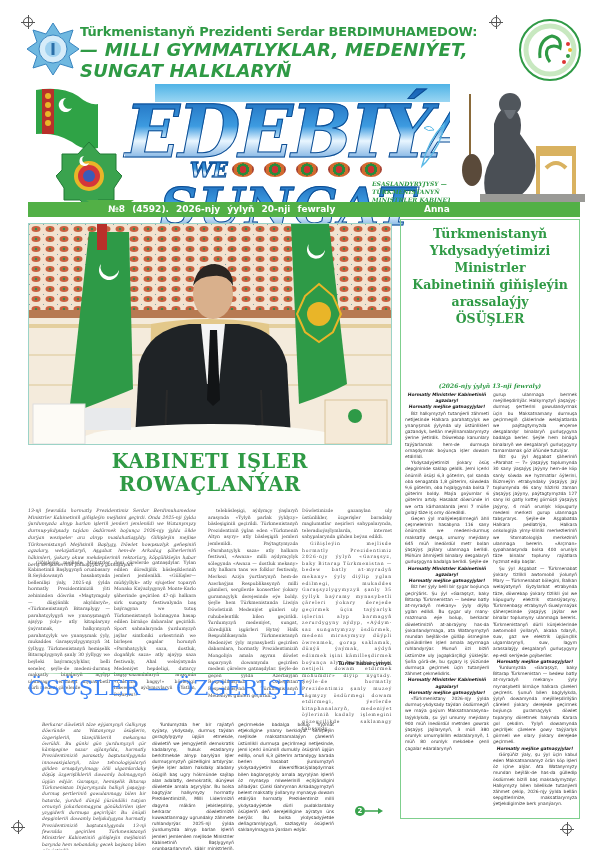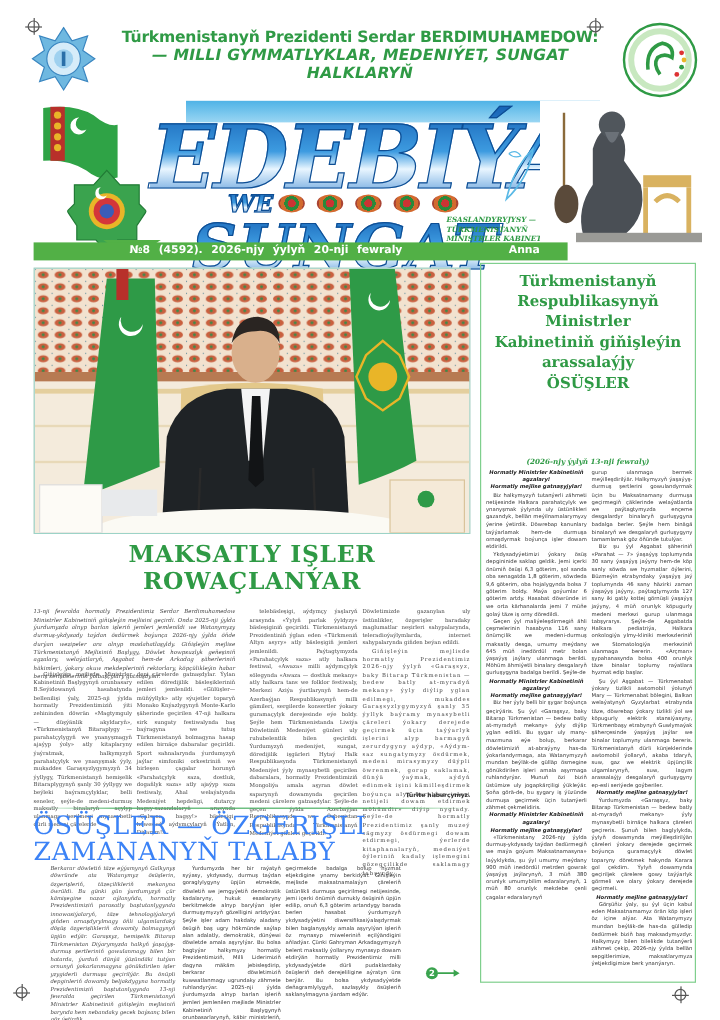--- a/index.html
+++ b/index.html
@@ -6,40 +6,40 @@
   html, body { width: 600px; height: 850px; background: #ffffff; overflow: hidden; }
   body { position: relative; font-family: "DejaVu Serif", serif; color: #222; }
 
   .reg-mark { position: absolute; width: 10px; height: 10px; border: 1px solid #555; border-radius: 50%; }
   .reg-mark::before { content: ""; position: absolute; left: 4px; top: -3px; width: 1px; height: 14px; background: #555; }
   .reg-mark::after { content: ""; position: absolute; top: 4px; left: -3px; height: 1px; width: 14px; background: #555; }
 
   
   .emblem-left { position: absolute; left: 26px; top: 22px; width: 54px; height: 54px; }
   .emblem-right { position: absolute; left: 518px; top: 18px; width: 64px; height: 64px; }
-  .quote { position: absolute; left: 80px; top: 24px; width: 440px; text-align: center; color: #2f9a45; font-family: "DejaVu Sans", sans-serif; }
+  .quote { position: absolute; left: 80px; top: 24px; width: 440px; text-align: left; color: #2f9a45; font-family: "DejaVu Sans", sans-serif; }
   .quote .q1 { font-size: 13px; font-weight: bold; letter-spacing: -0.2px; }
-  .quote .q2, .quote .q3 { font-size: 13px; font-style: italic; font-weight: bold; letter-spacing: 0.2px; }
+  .quote .q2, .quote .q3 { font-size: 18px; font-style: italic; font-weight: bold; letter-spacing: 0.2px; }
 
   
   .blue-strip { position: absolute; left: 155px; top: 84px; width: 345px; height: 18px; background: linear-gradient(#4fb3e6, #9ad6f3); }
   .flag { position: absolute; left: 32px; top: 86px; width: 70px; height: 68px; }
   .state-emblem { position: absolute; left: 56px; top: 140px; width: 66px; height: 70px; }
   .title-word { position: absolute; font-family: "DejaVu Serif", serif; font-weight: bold; font-style: italic; background: linear-gradient(180deg, #1560b4 0%, #3d9be0 45%, #e9f6ff 62%, #2a7bcc 100%); -webkit-background-clip: text; background-clip: text; color: transparent; -webkit-text-stroke: 1px #0e4e94; }
   .title-edebiyat { left: 125px; top: 88px; font-size: 72px; letter-spacing: -2px; transform: scaleY(1.02); }
   .title-we { left: 190px; top: 158px; font-size: 20px; }
   .title-sungat { left: 160px; top: 176px; font-size: 52px; letter-spacing: 1px; }
   .ornaments { position: absolute; left: 232px; top: 162px; display: flex; gap: 10px; }
   .ornament { width: 22px; height: 15px; border-radius: 50%; background: radial-gradient(circle, #c33 0 25%, #2a8a3a 26% 45%, #d26a2f 46% 70%, #a43 71%); }
   .quill { position: absolute; left: 418px; top: 120px; width: 30px; height: 50px; }
   .founder { position: absolute; left: 372px; top: 180px; font-family: "DejaVu Serif", serif; font-style: italic; font-weight: bold; font-size: 6px; line-height: 8px; color: #2f9a45; }
   .statue { position: absolute; left: 450px; top: 84px; width: 135px; height: 118px; }
 
   
-  .date-bar { position: absolute; left: 28px; top: 202px; width: 445px; height: 15px; background: #52b046; color: #fff; font-family: "DejaVu Sans", sans-serif; font-weight: bold; font-size: 9px; line-height: 15px; }
+  .date-bar { position: absolute; left: 28px; top: 202px; width: 552px; height: 15px; background: #52b046; color: #fff; font-family: "DejaVu Sans", sans-serif; font-weight: bold; font-size: 9px; line-height: 15px; }
   .date-bar .date { position: absolute; left: 80px; word-spacing: 4px; }
   .date-bar .day { position: absolute; left: 396px; }
   .date-notch { position: absolute; left: 86px; top: 200px; width: 0; height: 0; border-left: 24px solid transparent; border-right: 24px solid transparent; border-top: 16px solid #52b046; }
 
   
   .photo { position: absolute; left: 28px; top: 223px; width: 364px; height: 222px; border: 1px solid #9cd3c7; overflow: hidden; background: #f6ece1; }
 
   
   .headline-1 { position: absolute; left: 28px; top: 450px; width: 364px; text-align: center; font-family: "DejaVu Serif", serif; font-weight: bold; color: #2f9a45; font-size: 19.5px; letter-spacing: 0.6px; }
 
@@ -191,51 +191,50 @@
     <line x1="232" y1="166" x2="234" y2="214" stroke="#2a2a2a" stroke-width="2"></line>
 
     <ellipse cx="182" cy="216" rx="130" ry="16" fill="#fbfaf4"></ellipse>
     <rect x="4" y="180" width="52" height="40" fill="#fdfbf6" stroke="#ddd"></rect>
     <rect x="56" y="184" width="46" height="22" fill="#e8eaec"></rect>
     <rect x="296" y="176" width="62" height="44" fill="#f5ead8" stroke="#d9c39a"></rect>
     <circle cx="326" cy="192" r="7" fill="#2e9a47"></circle>
   </svg>
 </div>
 
-<div class="headline-1">MAKSATLY IŞLER ROWAÇLANÝAR</div>
+<div class="headline-1">KABINETI IŞLER ROWAÇLANÝAR</div>
 <div class="lead">13-nji fewralda hormatly Prezidentimiz Serdar Berdimuhamedow Ministrler Kabinetiniň giňişleýin mejlisini geçirdi. Onda 2025-nji ýylda ýurdumyzda alnyp barlan işleriň jemleri jemlenildi we Watanymyzy durmuş-ykdysady taýdan ösdürmek boýunça 2026-njy ýylda öňde durýan wezipeler ara alnyp maslahatlaşyldy. Giňişleýin mejlise Türkmenistanyň Mejlisiniň Başlygy, Döwlet howpsuzlyk geňeşiniň agzalary, welaýatlaryň, Aşgabat hem-de Arkadag şäherleriniň häkimleri, ýokary okuw mekdepleriniň rektorlary, köpçülikleýin habar beriş serişdeleriniň ýolbaşçylary gatnaşdylar.</div>
 <div class="col col-a indent">Giňişleýin mejlisde Ministrler Kabinetiniň Başlygynyň orunbasary B.Seýidowanyň hasabatynda bellenilişi ýaly, 2025-nji ýylda hormatly Prezidentimiziň ýiti zehininden döwrän «Magtymguly — düşýänlik akyldaryň», «Türkmenistanyň Bitaraplygy — parahatçylygyň we ynanyşmagyň ajaýyp ýoly» atly kitaplaryny ýaýratmak, halkymyzyň parahatçylyk we ynanyşmak ýyly, mukaddes Garaşsyzlygymyzyň 34 ýyllygy, Türkmenistanyň hemişelik Bitaraplygynyň şanly 30 ýyllygy we beýleki baýramçylyklar, belli seneler, şeýle-de medeni-durmuş maksatly binalaryň açylyp ulanmaga berilmegi mynasybetli dürli medeni çärelerde</div>
 <div class="col col-b">deni çärelerde gatnaşdylar. Ýylan edilen döredijilik bäsleşikleriniň jemleri jemlenildi. «Gülüşler—müňýyllyk» atly sýujetler toparyň Monako Knýazlygynyň Monte-Karlo şäherinde geçirilen 47-nji halkara sirk sungaty festiwalynda baş baýragyna we tutuş Türkmenistanyň bolmagyna hasap edilen birnäçe dabaralar geçirildi. Sport sahnalarynda ýurdumyzyň jaýlar simfoniki orkestriniň we birleşen çagalar horunyň «Parahatçylyk saza, dostluk, dogaňlyk saza» atly ajaýyp saza festiwaly, Ahal welaýatynda Medeniýet hepdeligi, dutarçy bagşy-sazandalaryň arasynda «Çalsana, bagşy!» bäsleşigi, höwesjeň aýdymçylaryň «Ýatlan, Diýarym!»</div>
 <div class="col col-c indent">telebäsleşigi, aýdymçy ýaşlaryň arasynda «Ýylyň parlak ýyldyzy» bäsleşiginiň geçirildi. Türkmenistanyň Prezidentiniň ýglan eden «Türkmeniň Altyn asyry» atly bäsleşigiň jemleri jemlenildi. Paýtagtymyzda «Parahatçylyk saza» atly halkara festiwal, «Awaza» milli aýdymçylyk sölegynda «Awaza — dostluk mekany» atly halkara tans we folklor festiwaly, Merkezi Aziýa ýurtlarynyň hem-de Azerbaýjan Respublikasynyň milli gämileri, sergilerde konsertler ýokary guramaçylyk derejesinde eýe boldy. Şeýle hem Türkmenistanda Liwiýa Döwletiniň Medeniýet günleri uly ruhubelentlik bilen geçirildi. Ýurdumyzyň medeniýet, sungat, döredijilik işgärleri Hytaý Halk Respublikasynda Türkmenistanyň Medeniýet ýyly mynasybetli geçirilen dabaralara, hormatly Prezidentimiziň Mongoliýa amala aşyran döwlet saparynyň dowamynda geçirilen medeni çärelere gatnaşdylar. Şeýle-de geçen ýylda Azerbaýjan Respublikasynda we Özbegistan Respublikasynda Türkmenistanyň Medeniýet günleri geçirildi.</div>
 <div class="col col-d">
   <div>Döwletimizde gazanylan uly üstünlikler, özgerişler baradaky maglumatlar neşirleri sahypalarynda, teleradioýaýlymlarda, internet sahypalarynda giňden beýan edildi.</div>
   <div class="indent spaced-lead">Giňişleýin mejlisde hormatly Prezidentimiz 2026-njy ýylyň «Garaşsyz, baky Bitarap Türkmenistan — bedew batly at-myradyň mekany» ýyly diýlip yglan edilmegi, mukaddes Garaşsyzlygymyzyň şanly 35 ýyllyk baýramy mynasybetli çäreleri ýokary derejede geçirmek üçin taýýarlyk işlerini alyp barmagyň zerurdygyny aýdyp, «Aýdym-saz sungatymyzy ösdürmek, medeni mirasymyzy düýpli öwrenmek, gorap saklamak, dünýä ýaýmak, aýdyň edinmek işini kämilleşdirmek boýunça alyp barylýan işleri netijeli dowam etdirmek möhümdir» diýip nygtady. Şeýle-de hormatly Prezidentimiz şanly muzeý sägmyzy ösdürmegi dowam etdirmegi, ýerlerde kitaphanalaryň, medeniýet öýleriniň kadaly işlemegini gözegçilikde saklamagy tabşyrdy.</div>
 </div>
 <div class="signature">Türite habarçymyz.</div>
 
 <div class="divider"></div>
 
 <div class="headline-2">
   <div>ÖSÜŞLER — ÖZGERIŞLI</div>
-  <div>ZAMANANYŇ TALABY</div>
 </div>
 <div class="lead-2">Berkarar döwletiň täze eýýamynyň Galkynyş döwründe ata Watanymyz ösüşlerin, özgerişleriň, täzeçilikleriň mekanyna öwrüldi. Bu günki gün ýurdumyzyň çür kämişegine nazar aýlanyňda, hormatly Prezidentimiziň parasatly baştutanlygynda innowasiýalaryň, täze tehnologiýalaryň giňden ornaşdyrylmagy öňli ulgamlardaky döşüş özgerişlikleriň dowamly bolmagynyň üpjün edýär. Garaşsyz, hemişelik Bitarap Türkmenistan Diýarymyzda halkyň ýaşaýyş-durmuş şertleriniň gowulanmagy bilen bir hatarda, ýurduň dünýä ýüzündäki tutýan ornunyň ýokarlanmagyna gönükdirilen işler yzygiderli durmuşa geçirilýär. Bu önüpli depginleriň dowamly beljakdygyna hormatly Prezidentimiziň baştutanlygynda 13-nji fewralda geçirilen Türkmenistanyň Ministrler Kabinetiniň giňişleýin mejlisiniň barynda hem nebandaky gecek baýsanç bilen göz ýetirdik.</div>
 <div class="sans-col col-e indent">Ýurdumyzda her bir raýatyň syýasy, ykdysady, durmuş taýdan goraglylygyny üpjün etmekde, döwletiň we jemgyýetiň demokratik kadalaryny, hukuk esaslaryny berkitmekde alnyp barylýan işler durmuşymyzyň gözelligini artdyrýar. Şeýle işler adam hakdaky aladany ösügiň baş ugry hökmünde saýlap alan adalatly, demokratik, dünýewi döwletde amala aşyrylýar. Bu bolsa bagtyýar halkymyzy hormatly Prezidentimiziň, Milli Liderimiziň dagyna mäkäm jebisleşdirip, berkarar döwletimiziň kuwwatlanmagy ugrundaky zähmete ruhlandyrýar. 2025-nji ýylda ýurdumyzda alnyp barlan işleriň jemleri jemlenilen mejlisde Ministrler Kabinetiniň Başlygynyň orunbasarlarynyň, käbir ministrleriň, welaýatlaryň häkimleriniň beren hasabatlary, gazanylan üstünlikleriň öňde goýlan belent wezipeleri durmuşa</div>
 <div class="sans-col col-f">geçirmekde badalga bolup hyzmat etjekdigine ynamy berkidýär. Giňişleýin mejlisde maksatnamalaýyn çäreleriň üstünlikli durmuşa geçirilmegi netijesinde, jemi içerki önümiň durnukly ösüşiniň üpjün edilip, onuň 6,3 göterim artandygy barada berlen hasabat ýurdumyzyň ykdysadyýetini diwersifikasiýalaşdyrmak bilen baglanyşykly amala aşyrylýan işleriň öz mynasyp miweleriniň eçilýändigini aňladýar. Çünki Gahryman Arkadagymyzyň belent maksatly ýollaryny mynasyp dowam etdirýän hormatly Prezidentimiz milli ykdysadyýetde dürli pudaklardaky ösüşleriň deň derejeliligine aýratyn üns berýär. Bu bolsa ykdysadyýetde deňagramlylygyň, sazlaşykly ösüşleriň saklanylmagyna ýardam edýär.</div>
 <svg class="continue" width="30" height="12" viewBox="0 0 30 12">
   <circle cx="6" cy="6" r="5" fill="#3aa34e"></circle>
   <text x="6" y="8.2" font-size="7" text-anchor="middle" fill="#fff" font-family="DejaVu Sans, sans-serif" font-weight="bold">2</text>
   <line x1="11" y1="6" x2="27" y2="6" stroke="#3aa34e" stroke-width="1.5"></line>
   <polygon points="24,3 29,6 24,9" fill="#3aa34e"></polygon>
 </svg>
 
 <div class="side-box">
   <div class="side-title">
     <div>Türkmenistanyň</div>
-    <div>Respublikasynyň</div>
+    <div>Ykdysadyýetimizi</div>
     <div>Ministrler</div>
     <div>Kabinetiniň giňişleýin</div>
     <div>arassalaýjy</div>
     <div>ÖSÜŞLER</div>
   </div>
   <div class="side-date">(2026-njy ýylyň 13-nji fewraly)</div>
 
   <div class="side-col side-col-1">
     <div class="sub">Hormatly Ministrler Kabinetiniň agzalary!</div>
     <div class="sub">Hormatly mejlise gatnaşyjylar!</div>

